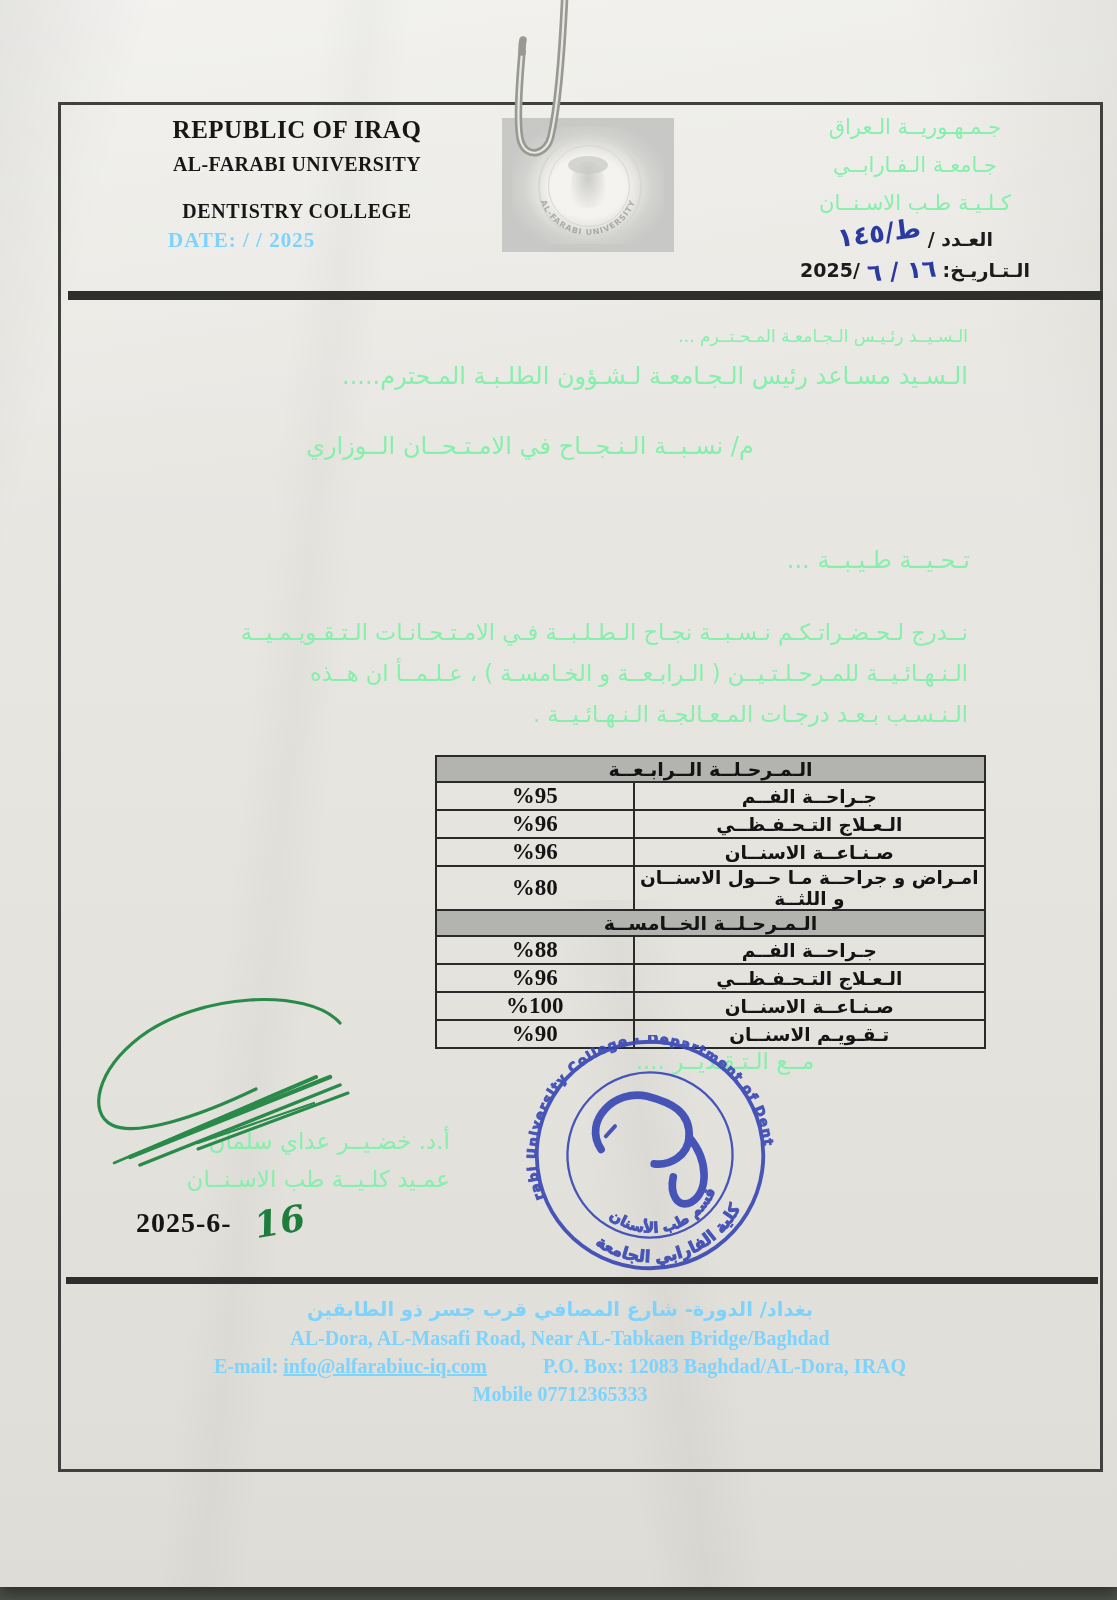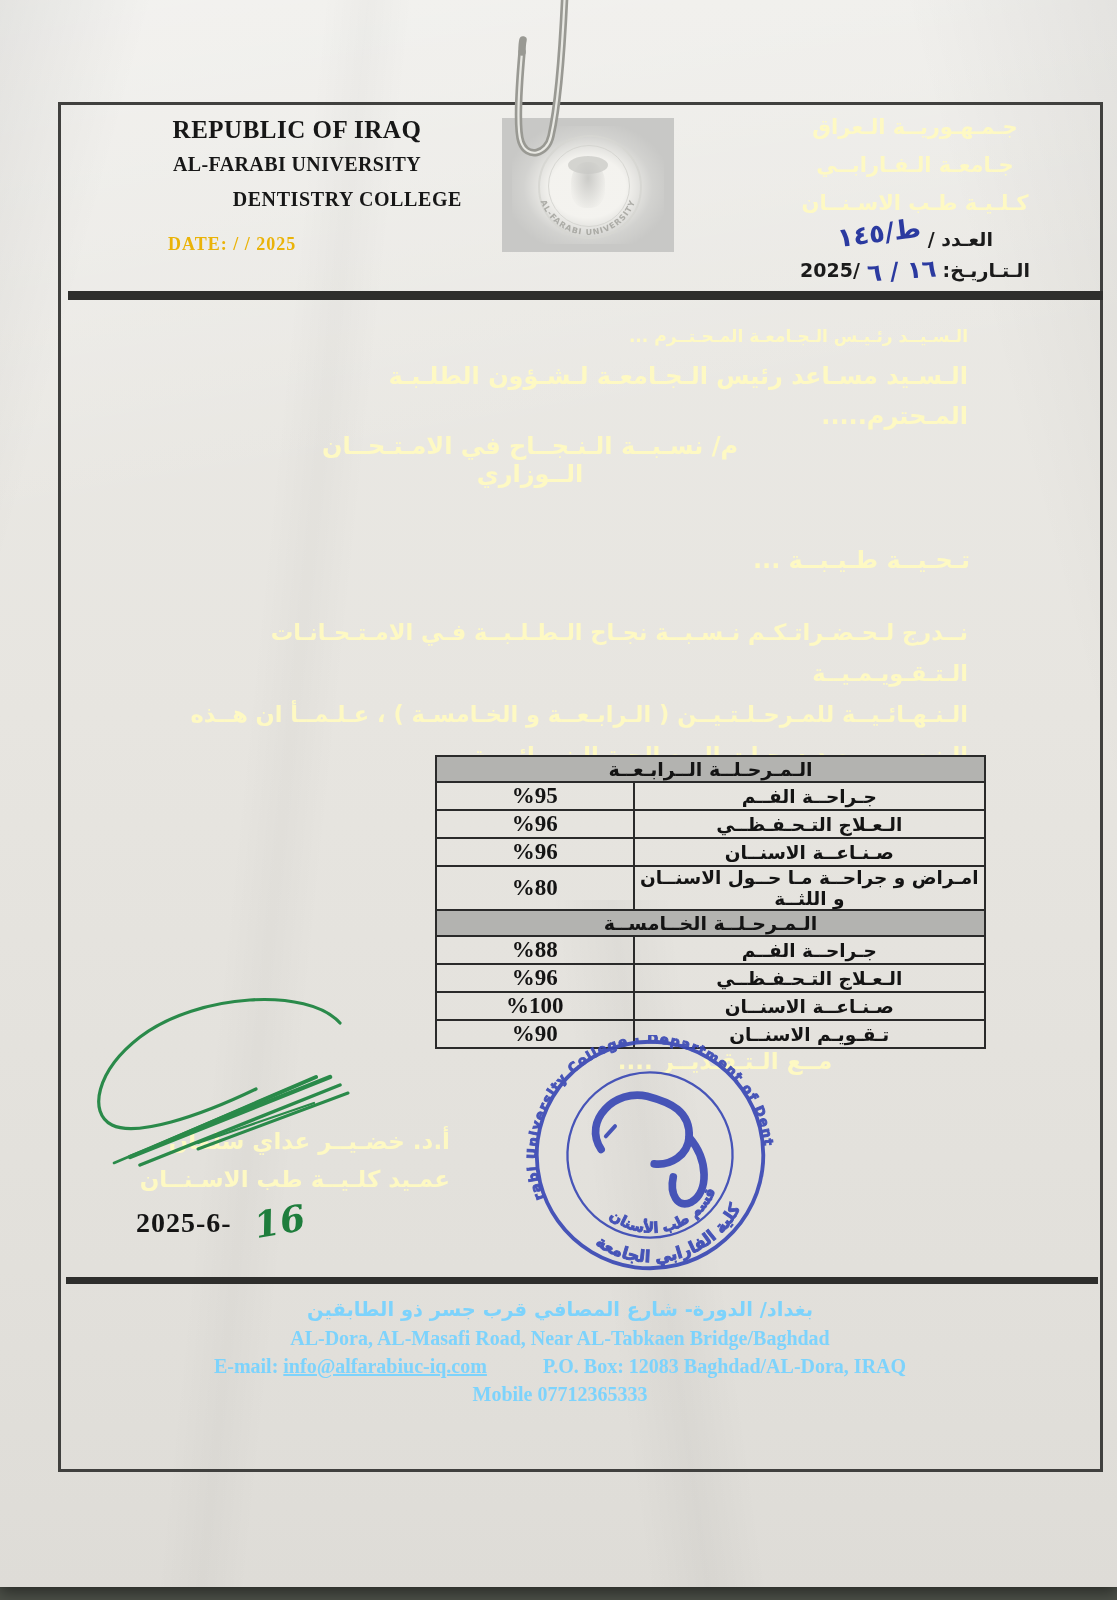--- a/index.html
+++ b/index.html
@@ -29,25 +29,25 @@
     border:3px solid #40403e;
   }
   
   .hdr-left{
     position:absolute;left:132px;top:116px;width:330px;
     text-align:center;color:#171717;
     font-family:"Liberation Serif","DejaVu Serif",serif;font-weight:bold;
   }
   .hdr-left .l1{font-size:25px;letter-spacing:0.5px;}
   .hdr-left .l2{font-size:20px;margin-top:9px;letter-spacing:0.4px;}
-  .hdr-left .l3{font-size:20px;margin-top:12px;letter-spacing:0.6px;text-align:right;}
+  .hdr-left .l3{font-size:20px;margin-top:24px;letter-spacing:0.6px;}
   .hdr-date{
-    position:absolute;left:168px;top:234px;
+    position:absolute;left:168px;top:228px;
     font-family:"Liberation Serif","DejaVu Serif",serif;font-weight:bold;
-    font-size:18px;color:#eab308;letter-spacing:1px;
+    font-size:21px;color:#7dd3fc;letter-spacing:1px;
   }
   .hdr-right{
     position:absolute;left:770px;top:108px;width:290px;
     direction:rtl;text-align:center;color:#1b1b1b;font-weight:bold;
   }
   .hdr-right .ar-line{font-size:21px;line-height:38px;letter-spacing:0.5px;}
   .hdr-meta{position:absolute;left:770px;top:222px;width:290px;direction:rtl;color:#1b1b1b;font-weight:bold;}
   .hdr-meta .row{font-size:19px;line-height:30px;text-align:center;}
   .hand-blue{
     color:#2b3aa0;display:inline-block;transform:rotate(-7deg);
@@ -68,21 +68,21 @@
   .seal-head{position:absolute;left:69px;top:44px;width:34px;height:46px;border-radius:45% 45% 40% 40%;
     background:radial-gradient(ellipse at 50% 35%, rgba(199,199,196,0.9), rgba(223,223,219,0.2) 75%);}
   .seal-turban{position:absolute;left:66px;top:38px;width:40px;height:18px;border-radius:50%;
     background:rgba(204,204,200,0.8);}
   .logo-arc{position:absolute;left:0;top:0;width:172px;height:134px;}
   
   .rule{position:absolute;background:#2e2e2c;}
   .rule-top{left:68px;top:291px;width:1035px;height:9px;}
   .rule-bottom{left:66px;top:1277px;width:1032px;height:7px;}
   
-  .arabic{direction:rtl;color:#fef9c3;font-weight:bold;}
+  .arabic{direction:rtl;color:#86efac;font-weight:normal;}
   .to-block{position:absolute;left:300px;top:316px;width:668px;text-align:right;}
   .to-block .t1{font-size:17px;line-height:40px;}
   .to-block .t2{font-size:24px;line-height:40px;}
   .subject{position:absolute;left:290px;top:432px;width:480px;text-align:center;font-size:24px;}
   .greeting{position:absolute;left:640px;top:546px;width:330px;text-align:right;font-size:24px;}
   .body-par{position:absolute;left:150px;top:612px;width:818px;text-align:right;font-size:22.5px;line-height:41px;}
   
   .results{position:absolute;left:435px;top:755px;width:551px;direction:rtl;}
   table.res{border-collapse:collapse;width:100%;padding-left:19px;}
   table.res td{

